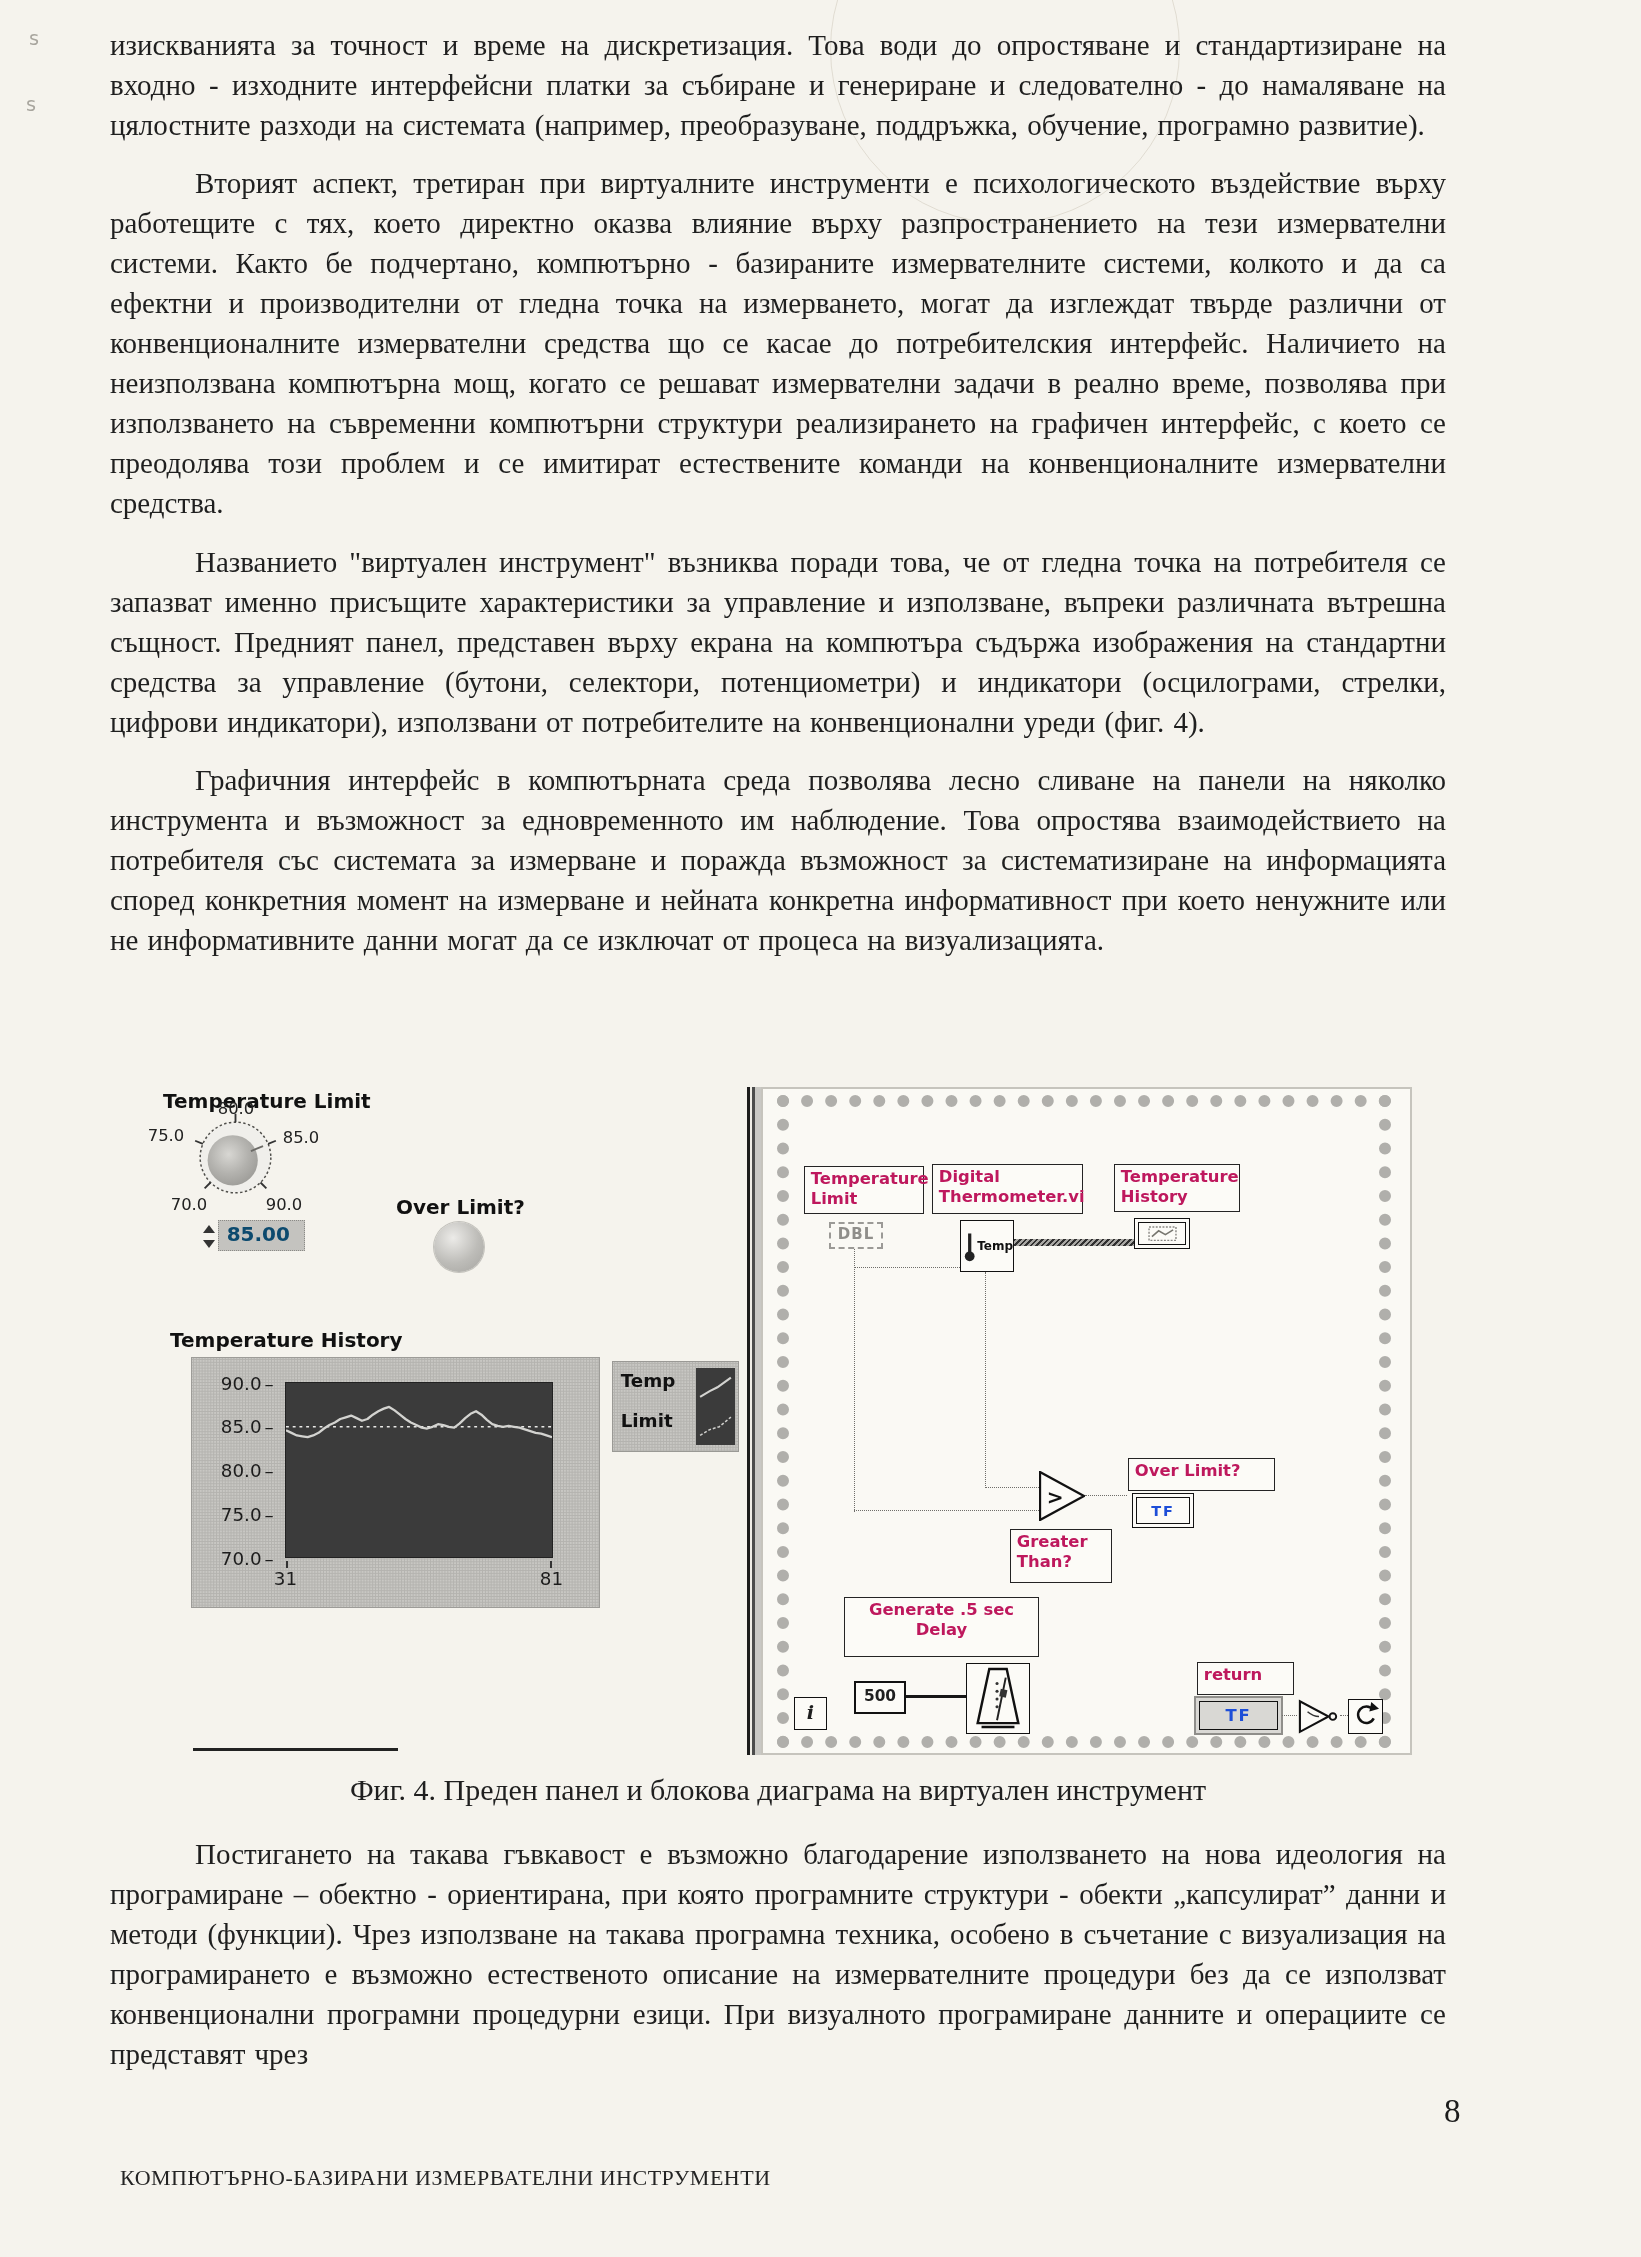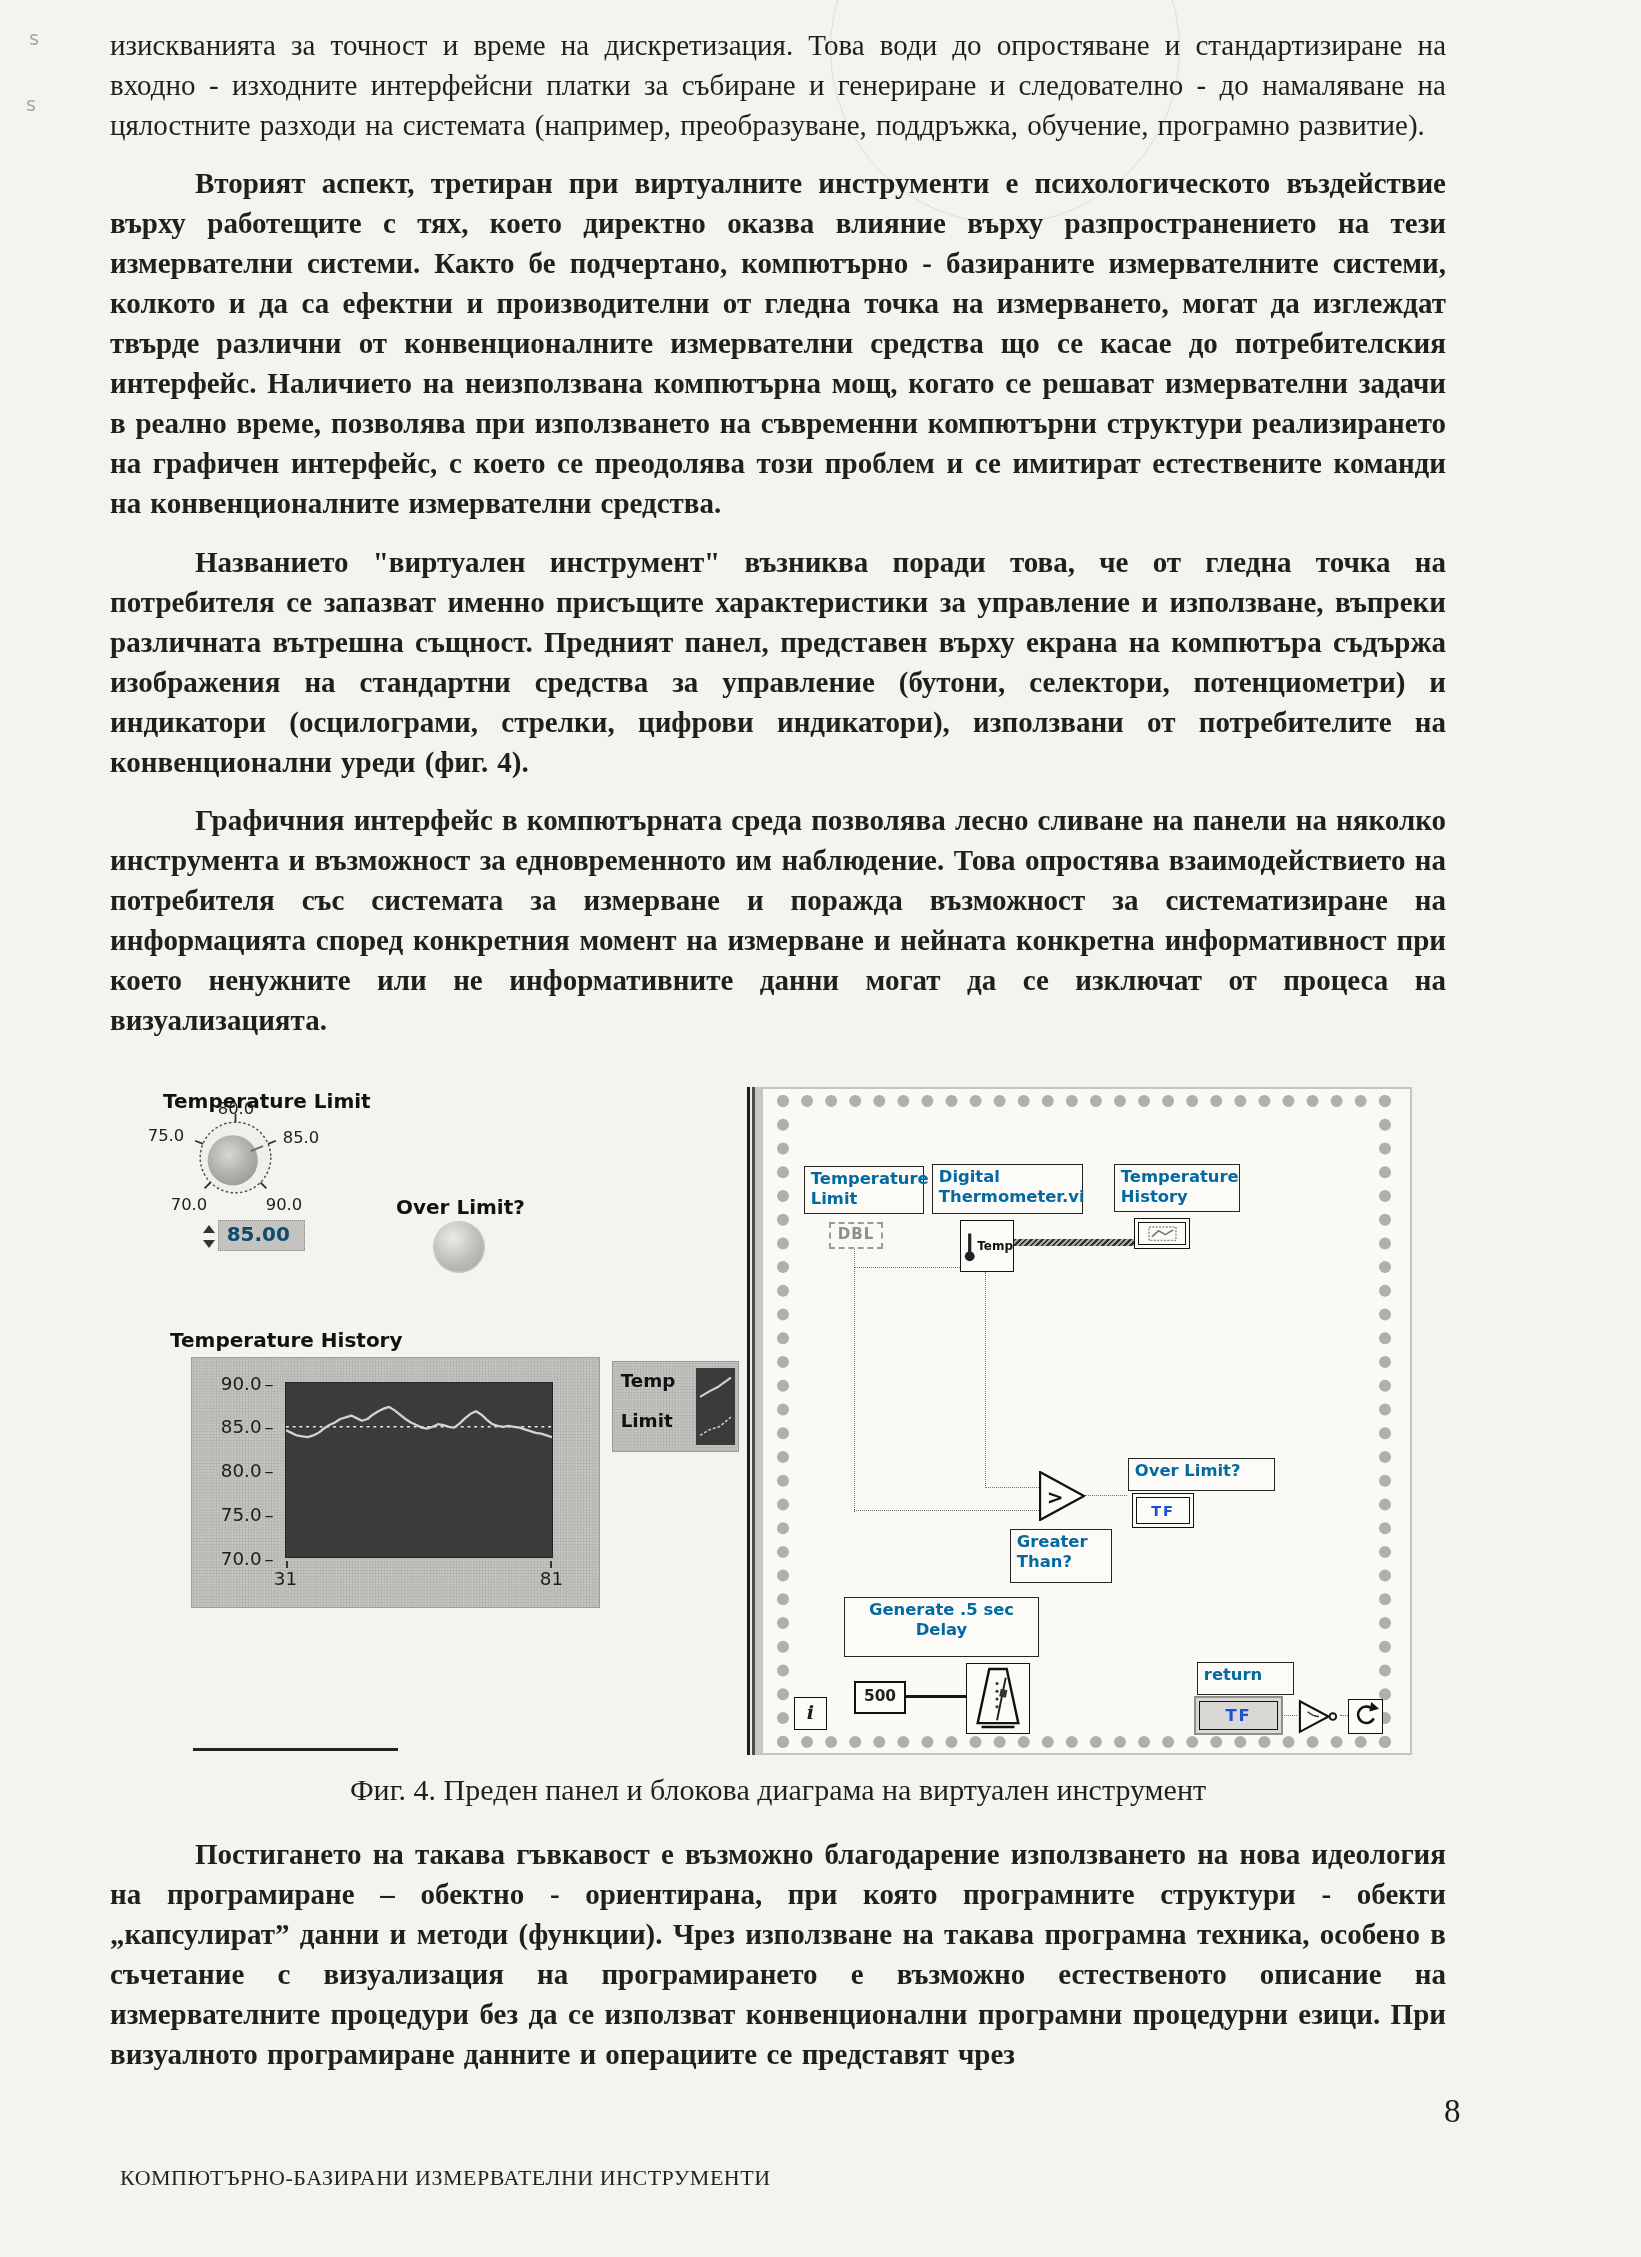--- a/index.html
+++ b/index.html
@@ -12,21 +12,21 @@
   .scan-arc{position:absolute;left:830px;top:-126px;width:348px;height:348px;border-radius:50%;
     border:1.9px solid rgba(175,165,145,.30);}
   .scan-mark{position:absolute;color:#6a675f;font-size:19.3px;opacity:.55;font-family:"DejaVu Sans",sans-serif;}
   .m1{left:29px;top:27px;} .m2{left:26px;top:93px;}
   
   .text-col{position:absolute;left:110px;top:25px;width:1336px;}
   .text-col p{
     font-size:29px;line-height:40px;text-align:justify;word-spacing:1.9px;
     margin:0 0 18.3px 0;
   }
-  .text-col p.indent{text-indent:85px;font-weight:bold;}
+  .text-col p.indent{text-indent:85px;}
   
   .figure{position:absolute;left:110px;top:1087px;width:1302px;height:668px;}
   .fp{position:absolute;left:0;top:0;width:637px;height:668px;}
   .divider{position:absolute;left:637px;top:0;width:13.5px;height:668px;
     background:linear-gradient(90deg,#1c1c1c 0 2.9px,#efede6 2.9px 4.8px,#4c4c4c 4.8px 7.7px,#c9c8c4 7.7px 13.5px);}
   .bd{position:absolute;left:651px;top:0;width:651px;height:668px;background:#faf9f4;
     border:2.9px solid #c6c4bd;box-sizing:border-box;}
   .lv-label{font-family:"DejaVu Sans",sans-serif;font-weight:bold;color:#111;}
   
   .fp-title{position:absolute;font-size:20px;}
@@ -52,21 +52,21 @@
   .xtick{position:absolute;width:39px;text-align:center;font-family:"DejaVu Sans",sans-serif;font-size:18.3px;color:#1c1c1c;}
   .xtickmark{position:absolute;width:1.9px;height:6.8px;background:#333;}
   .legend{position:absolute;left:502px;top:274px;width:127px;height:91px;border:1px solid #9a9995;box-sizing:border-box;}
   .legend .ltxt{position:absolute;left:7.7px;font-family:"DejaVu Sans",sans-serif;font-weight:bold;font-size:18.3px;color:#111;}
   .legend .swatch{position:absolute;left:83px;top:5.8px;width:39px;height:77px;background:#3b3b3b;}
   
   .loop{position:absolute;left:13.5px;top:5.8px;width:614px;height:653px;box-sizing:border-box;
     border:12.6px dotted #b0afab;}
   .bd-label{position:absolute;background:#fcfbf7;border:1.9px solid #242424;box-sizing:border-box;
     font-family:"DejaVu Sans",sans-serif;font-weight:bold;font-size:16.4px;line-height:1.25;
-    color:#0369a1;padding:1.9px 5.8px;}
+    color:#be185d;padding:1.9px 5.8px;}
   .bd-label .ln{display:block;}
   .term{position:absolute;box-sizing:border-box;font-family:"DejaVu Sans",sans-serif;font-weight:bold;text-align:center;}
   .dbl{border:2.9px dashed #9b9a96;color:#8f8e8a;font-size:15px;letter-spacing:1px;line-height:21px;}
   .tbox{border:1.9px solid #111;background:#fcfbf7;}
   .inner-line{position:absolute;left:2.9px;right:2.9px;top:2.9px;bottom:2.9px;border:1px solid #111;
     font-size:14.5px;letter-spacing:1.9px;color:#1d4ed8;display:flex;align-items:center;justify-content:center;}
   .grayframe{border:2.9px solid #8f8e8a;background:#d9d8d4;}
   .wire-h{position:absolute;height:0;border-top:1.9px dotted #6f6e6a;}
   .wire-v{position:absolute;width:0;border-left:1.9px dotted #6f6e6a;}
   .wire-solid{position:absolute;height:2.9px;background:#161616;}

